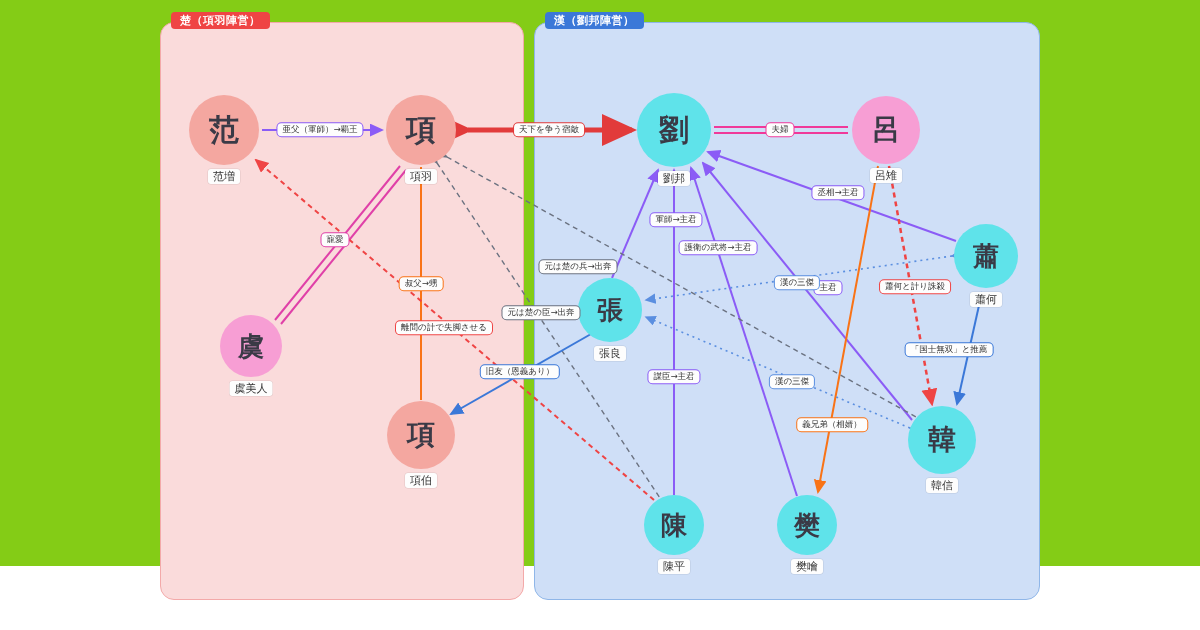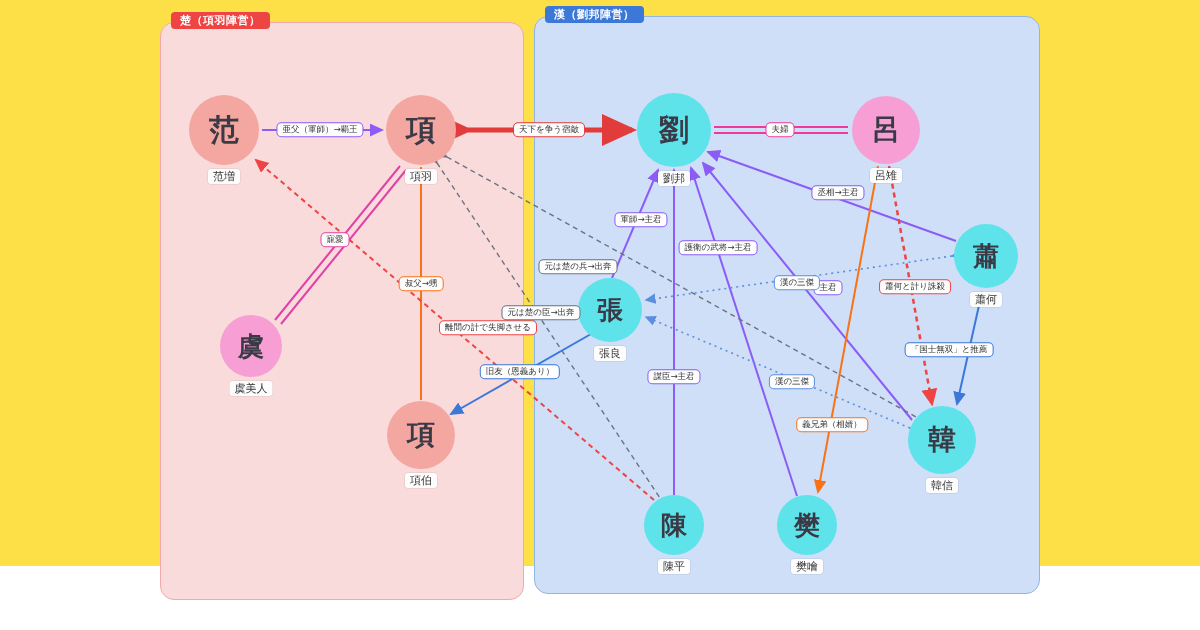--- a/index.html
+++ b/index.html
@@ -1,22 +1,22 @@
 <!DOCTYPE html>
 <html><head>
 <meta charset="utf-8">
 <style>
   html,body{margin:0;padding:0;background:#ffffff;}
   body{width:1200px;height:630px;overflow:hidden;
        font-family:"DejaVu Sans","Liberation Sans",sans-serif;}
-  #stage{position:relative;width:1200px;height:566px;background:#fde047;text-decoration:underline;}
+  #stage{position:relative;width:1200px;height:566px;background:#84cc16;text-decoration:underline;}
   .camp{position:absolute;border-radius:14px;box-sizing:border-box;}
   #camp-chu{left:160px;top:22px;width:364px;height:578px;
             background:#fadbdb;border:1.5px solid #f3a9a9;}
-  #camp-han{left:534px;top:16px;width:506px;height:578px;
+  #camp-han{left:534px;top:22px;width:506px;height:578px;
             background:#cfdff7;border:1.5px solid #8fb6e8;}
   .camp-label{position:absolute;top:-11px;left:10px;padding:3px 9px;
               border-radius:4px;color:#fff;font-size:11px;line-height:1;
               white-space:nowrap;font-weight:bold;letter-spacing:.5px;}
   #label-chu{background:#ef4444;}
   #label-han{background:#3b78d8;}
   svg#wires{position:absolute;left:0;top:0;width:1200px;height:630px;}
   .node{position:absolute;border-radius:50%;display:flex;align-items:center;
         justify-content:center;color:#3a3a46;font-weight:bold;}
   .node span{pointer-events:none;}
@@ -148,26 +148,26 @@
       <div class="ntag" style="left: 674px; top: 559px; transform: translateX(-50%);">陳平</div>
       <div class="node" style="left: 777px; top: 495px; width: 60px; height: 60px; background: rgb(95, 227, 234); font-size: 26px;">
         <span>樊</span>
       </div>
       <div class="ntag" style="left: 807px; top: 559px; transform: translateX(-50%);">樊噲</div>
     </div>
   <div id="elabels">
       <div class="elabel" style="left: 320px; top: 130px; box-shadow: rgb(139, 92, 246) 0px 0px 0px 1px;">亜父（軍師）→覇王</div>
       <div class="elabel" style="left: 335px; top: 240px; box-shadow: rgb(224, 64, 168) 0px 0px 0px 1px;">寵愛</div>
       <div class="elabel" style="left: 421px; top: 284px; box-shadow: rgb(249, 115, 22) 0px 0px 0px 1px;">叔父→甥</div>
-      <div class="elabel" style="left: 444px; top: 328px; box-shadow: rgb(239, 68, 68) 0px 0px 0px 1px; margin-left: 44px;">離間の計で失脚させる</div>
+      <div class="elabel" style="left: 444px; top: 328px; box-shadow: rgb(239, 68, 68) 0px 0px 0px 1px;">離間の計で失脚させる</div>
       <div class="elabel" style="left: 549px; top: 130px; box-shadow: rgb(226, 59, 59) 0px 0px 0px 1px;">天下を争う宿敵</div>
       <div class="elabel" style="left: 780px; top: 130px; box-shadow: rgb(240, 57, 154) 0px 0px 0px 1px;">夫婦</div>
       <div class="elabel" style="left: 578px; top: 219px; box-shadow: rgb(107, 114, 128) 0px 0px 0px 1px; margin-top: 48px;">元は楚の兵→出奔</div>
       <div class="elabel" style="left: 541px; top: 313px; box-shadow: rgb(107, 114, 128) 0px 0px 0px 1px;">元は楚の臣→出奔</div>
-      <div class="elabel" style="left: 641px; top: 220px; box-shadow: rgb(139, 92, 246) 0px 0px 0px 1px;">軍師→主君</div>
+      <div class="elabel" style="left: 676px; top: 220px; box-shadow: rgb(139, 92, 246) 0px 0px 0px 1px;">軍師→主君</div>
       <div class="elabel" style="left: 718px; top: 248px; box-shadow: rgb(139, 92, 246) 0px 0px 0px 1px;">護衛の武将→主君</div>
       <div class="elabel" style="left: 838px; top: 193px; box-shadow: rgb(139, 92, 246) 0px 0px 0px 1px;">丞相→主君</div>
       <div class="elabel" style="left: 674px; top: 377px; box-shadow: rgb(139, 92, 246) 0px 0px 0px 1px;">謀臣→主君</div>
       <div class="elabel" style="left: 828px; top: 288px; box-shadow: rgb(139, 92, 246) 0px 0px 0px 1px;">主君</div>
       <div class="elabel" style="left: 797px; top: 283px; box-shadow: rgb(91, 143, 224) 0px 0px 0px 1px;">漢の三傑</div>
       <div class="elabel" style="left: 792px; top: 382px; box-shadow: rgb(91, 143, 224) 0px 0px 0px 1px;">漢の三傑</div>
       <div class="elabel" style="left: 915px; top: 287px; box-shadow: rgb(239, 68, 68) 0px 0px 0px 1px;">蕭何と計り誅殺</div>
       <div class="elabel" style="left: 949px; top: 350px; box-shadow: rgb(59, 120, 216) 0px 0px 0px 1px;">「国士無双」と推薦</div>
       <div class="elabel" style="left: 520px; top: 372px; box-shadow: rgb(59, 120, 216) 0px 0px 0px 1px;">旧友（恩義あり）</div>
       <div class="elabel" style="left: 832px; top: 425px; box-shadow: rgb(249, 115, 22) 0px 0px 0px 1px;">義兄弟（相婿）</div>

